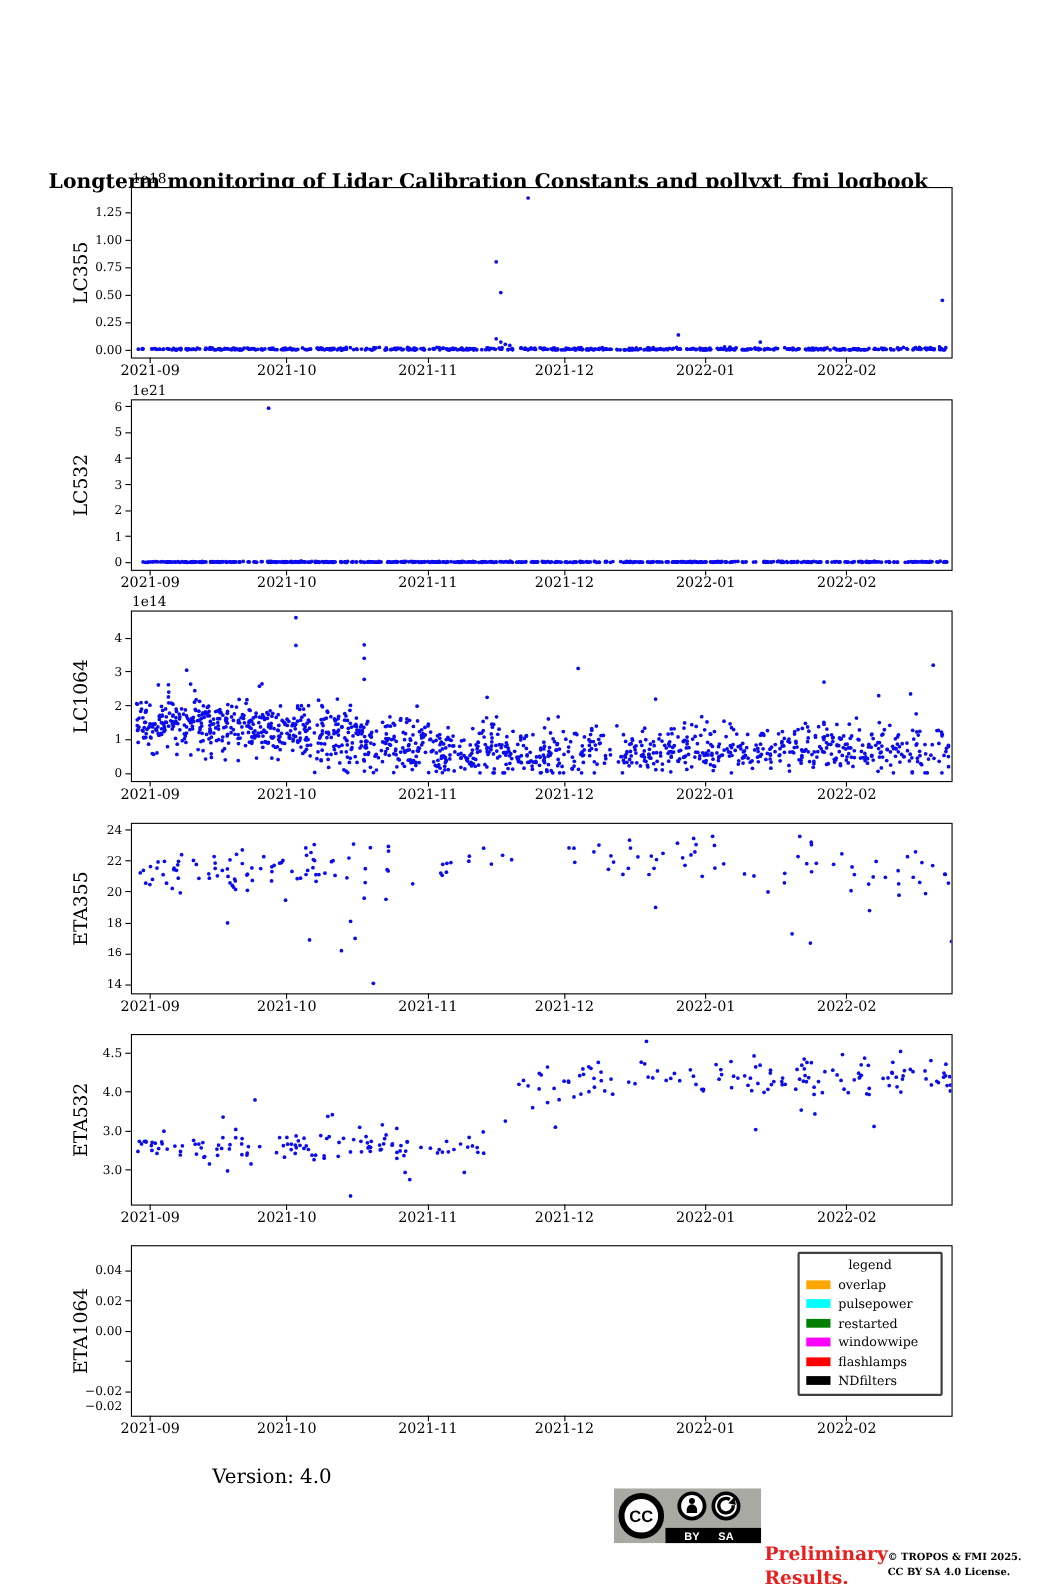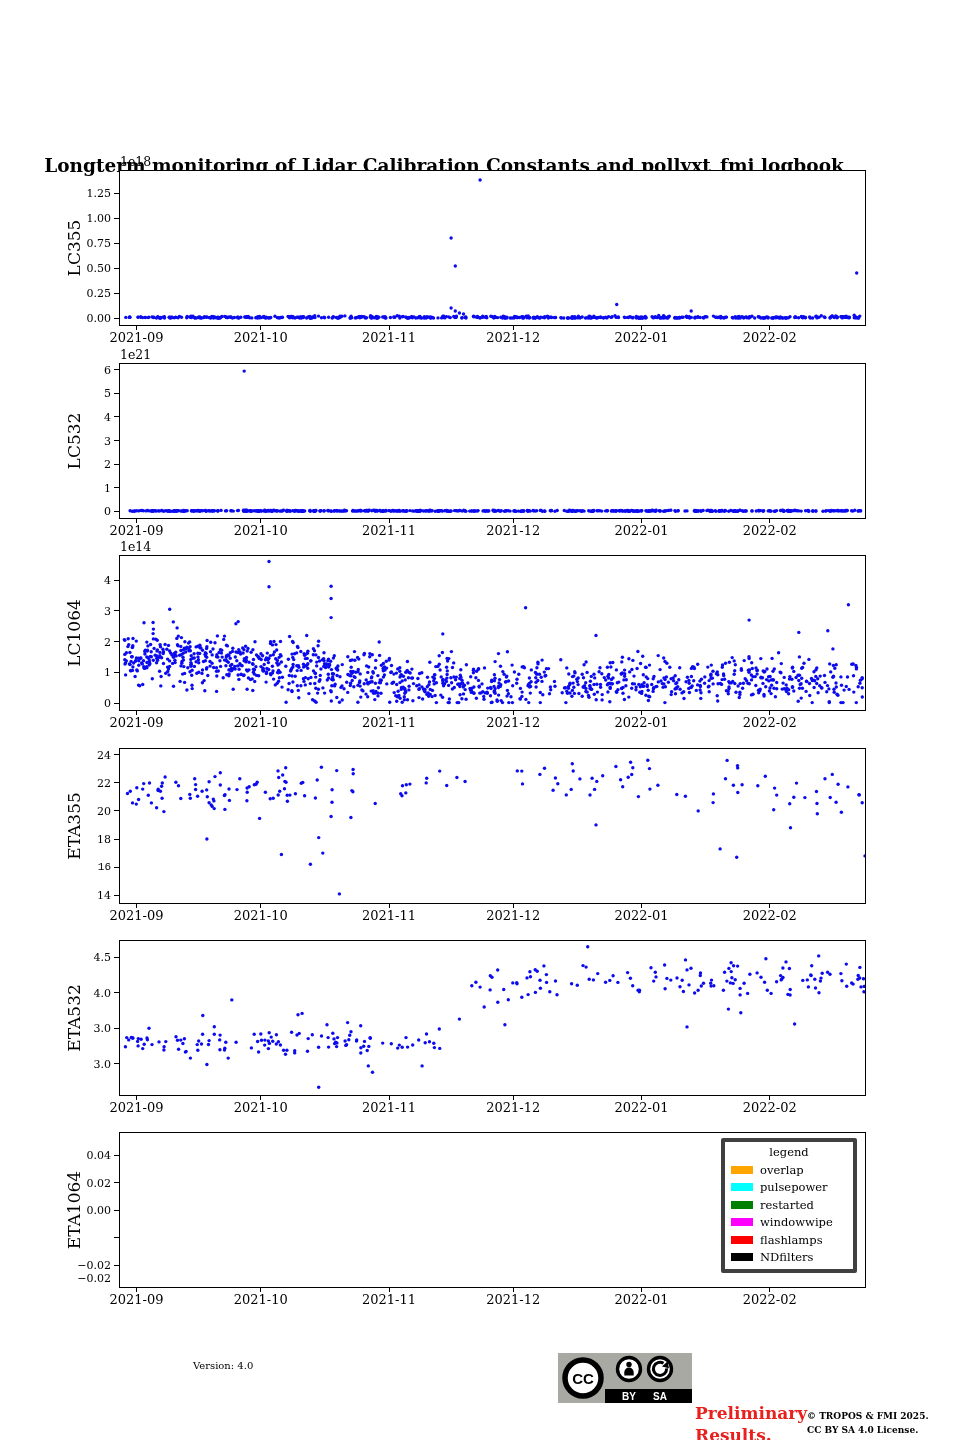--- a/index.html
+++ b/index.html
@@ -16,26 +16,26 @@
                font-size:11px;white-space:nowrap;}
   .xtick-label{position:absolute;top:calc(100% + 5px);transform:translateX(-50%);
                font-size:13px;white-space:nowrap;}
   .offset-label{position:absolute;bottom:calc(100% + 2px);left:0px;font-size:12.5px;}
   .axis-ylabel{position:absolute;left:-46px;top:50%;
                transform:translate(-50%,-50%) rotate(-90deg);
                font-size:17px;white-space:nowrap;}
   #xlabel{position:absolute;left:119px;width:745px;top:1297px;text-align:center;
           font-size:16.5px;}
   .legend-box{position:absolute;right:8px;top:5px;width:116px;background:#fff;
-              border:4px solid #404040;border-radius:2px;padding:3px 6px 5px 6px;
+              border:2px solid #404040;border-radius:2px;padding:3px 6px 5px 6px;
               font-size:11.5px;}
   .legend-title{text-align:center;margin-bottom:2px;}
   .legend-row{display:flex;align-items:center;gap:7px;margin-top:3.5px;}
   .legend-swatch{width:22px;height:8px;flex:0 0 auto;}
-  #version{position:absolute;left:193px;top:1360px;font-size:10px;}
+  #version{position:absolute;left:193px;top:1332px;font-size:18px;}
   #cc-badge{position:absolute;left:558px;top:1353px;}
   #preliminary{position:absolute;left:695px;top:1402px;font-size:17px;
                font-weight:bold;line-height:1.3;}
   #copyright{position:absolute;left:807px;top:1410px;font-size:9px;
              font-weight:bold;line-height:1.55;}
 </style>
 </head>
 <body>
 
 <div id="figure">

